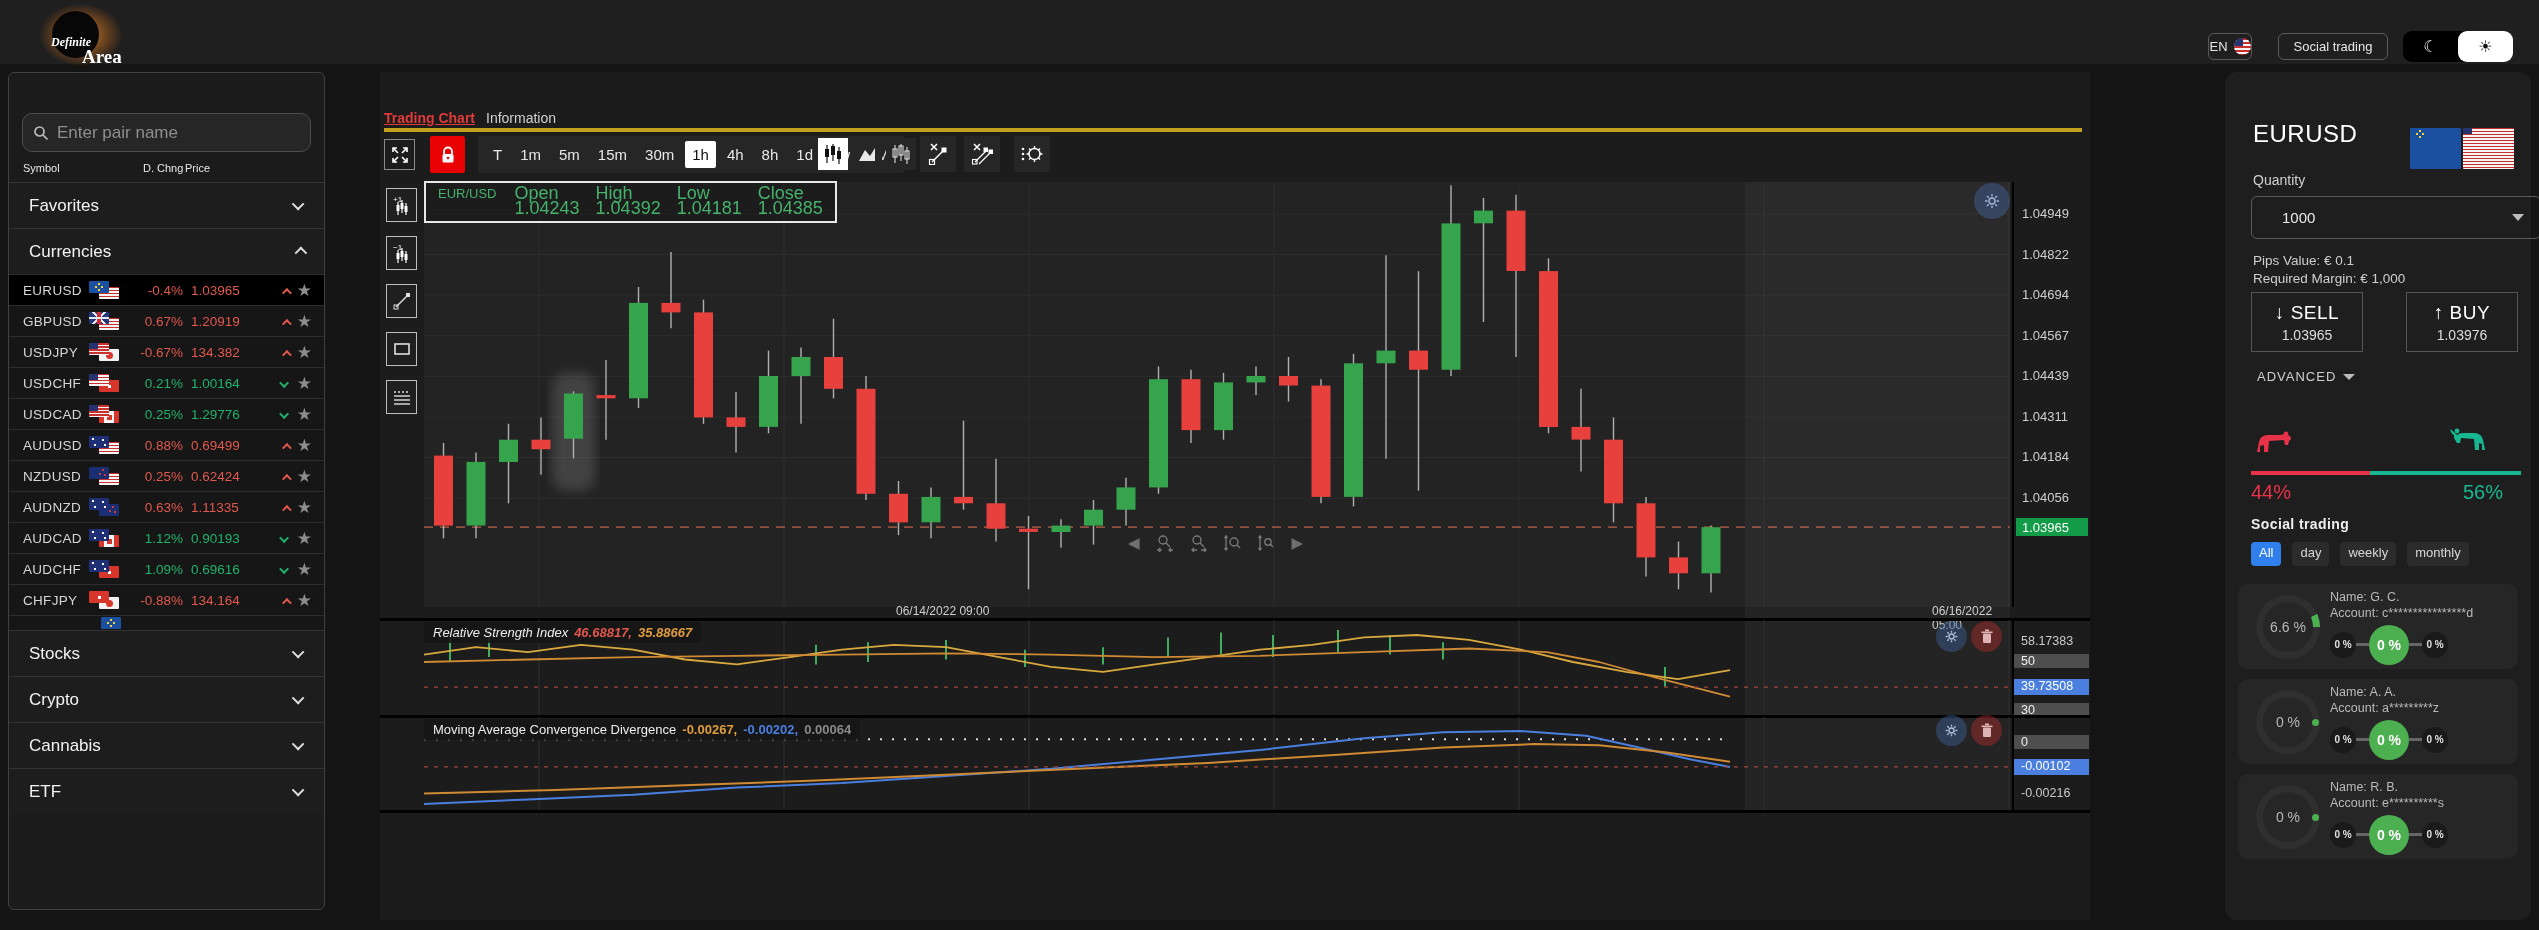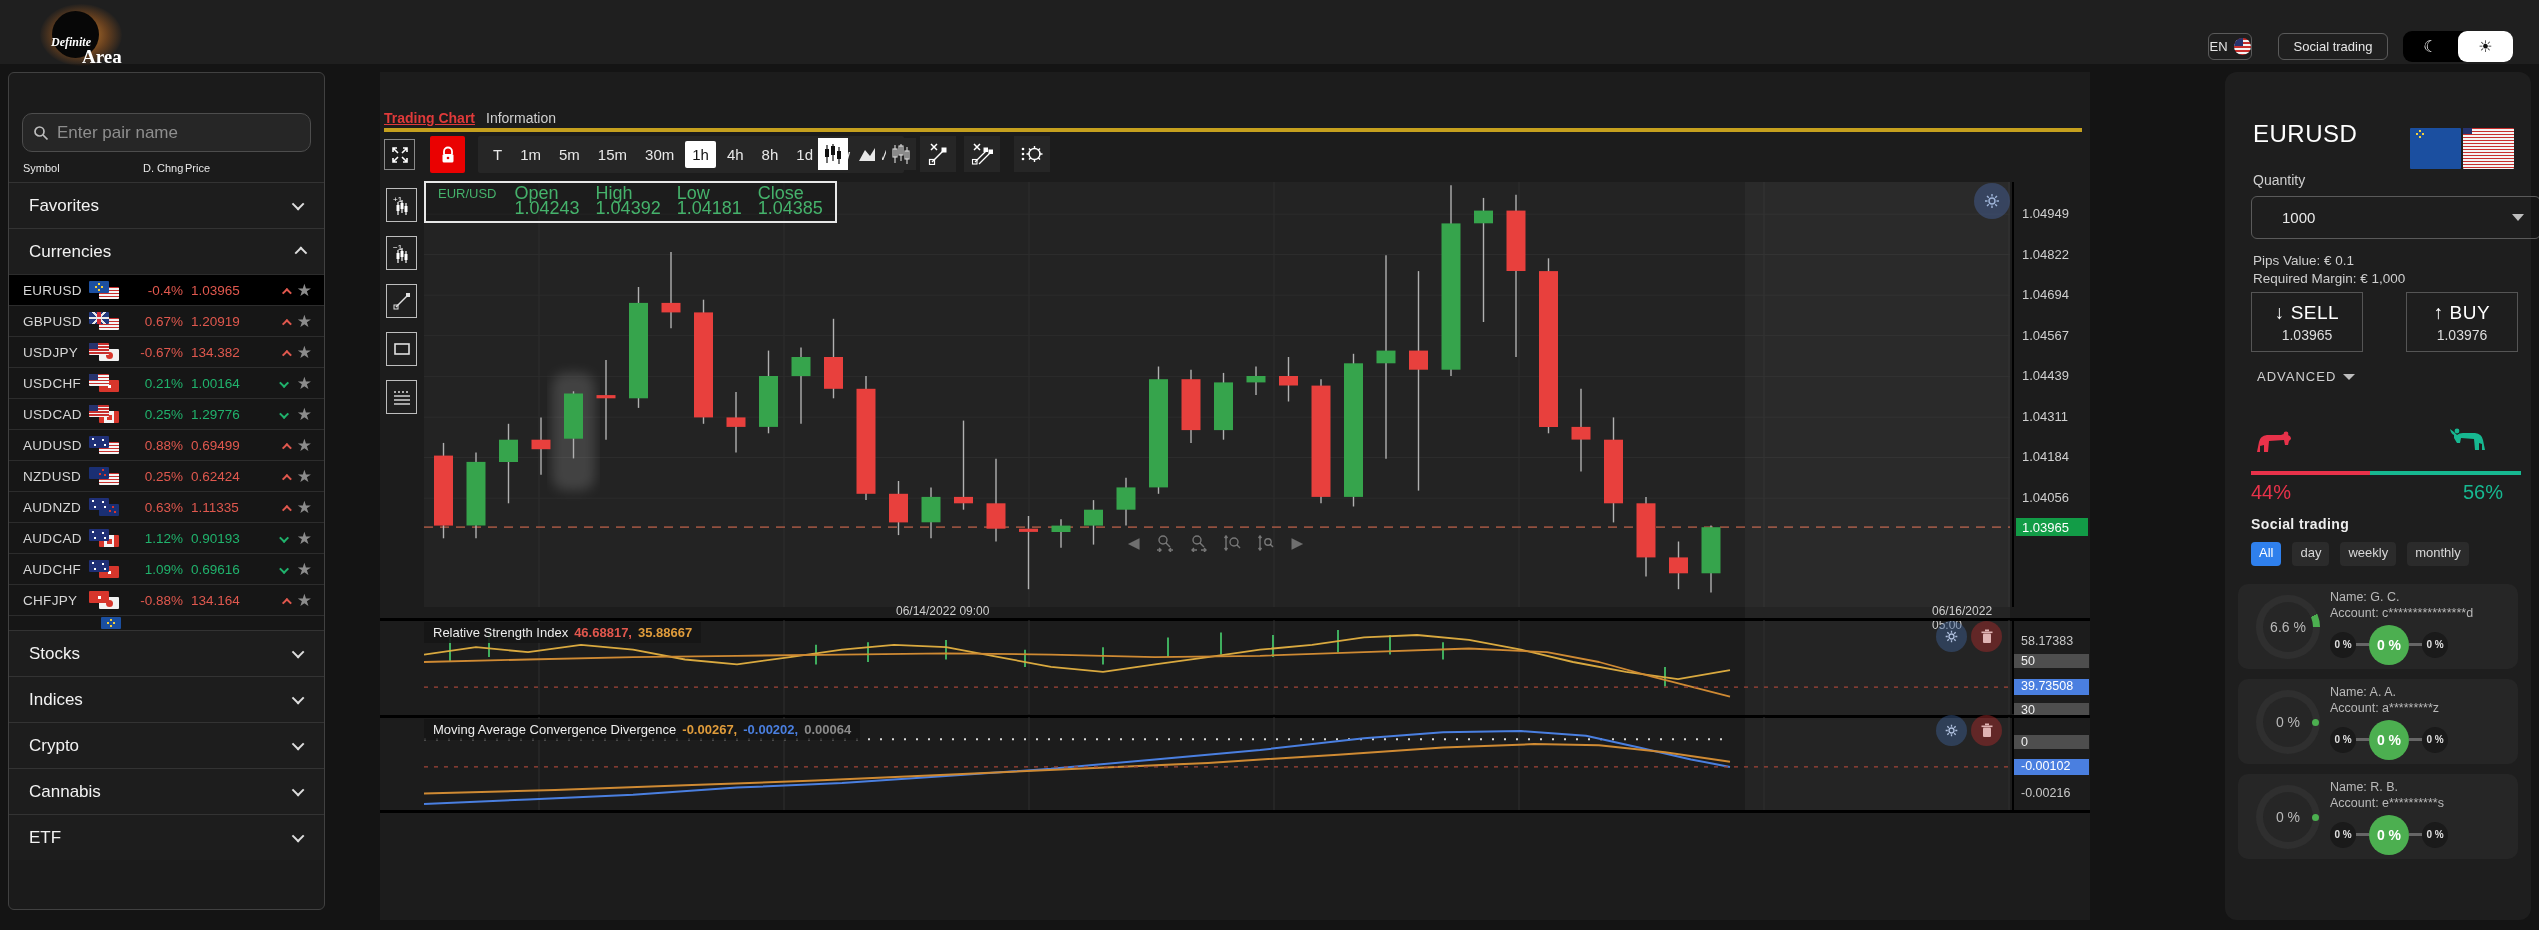--- a/index.html
+++ b/index.html
@@ -347,24 +347,20 @@
         </div>
       </div>
     <div class="pair-partial">
       <div class="p-flags" style="margin-left:92px;">
           <span class="flag f1 f-eu"></span>
         </div>
     </div>
     <div id="bottom-sections">
         <div class="section-row">
           <span>Stocks</span>
-          <span class="chev down"></span>
-        </div>
-        <div class="section-row">
-          <span>Indices</span>
           <span class="chev down"></span>
         </div>
         <div class="section-row">
           <span>Crypto</span>
           <span class="chev down"></span>
         </div>
         <div class="section-row">
           <span>Cannabis</span>
           <span class="chev down"></span>
         </div>
@@ -711,21 +707,21 @@
           <line x1="849" y1="37.1" x2="849" y2="15.0" stroke="#3fae5e" stroke-width="2"></line>
           <line x1="914" y1="32.2" x2="914" y2="10.1" stroke="#3fae5e" stroke-width="2"></line>
           <line x1="966" y1="34.6" x2="966" y2="15.0" stroke="#3fae5e" stroke-width="2"></line>
           <line x1="1019" y1="39.5" x2="1019" y2="22.3" stroke="#3fae5e" stroke-width="2"></line>
           <line x1="1241" y1="66.5" x2="1241" y2="46.9" stroke="#3fae5e" stroke-width="2"></line>
           <polyline points="0,34.6 52,27.2 104,32.2 157,24.8 209,29.7 261,39.5 313,44.4 366,37.1 418,29.7 470,24.8 522,27.2 575,37.1 627,46.9 679,51.8 731,44.4 784,37.1 836,29.7 888,24.8 940,17.4 993,15.0 1045,19.9 1097,29.7 1149,42.0 1202,51.8 1254,59.1 1306,50.1" fill="none" stroke="#d9a93f" stroke-width="1.8" stroke-linejoin="round"></polyline>
           <polyline points="0,42.0 104,39.5 209,37.1 313,35.8 418,34.6 522,33.4 627,34.6 731,37.1 836,35.8 940,32.2 1045,28.5 1123,32.2 1175,42.0 1228,56.7 1306,76.6" fill="none" stroke="#cf8a33" stroke-width="1.8" stroke-linejoin="round"></polyline>
           <line x1="0" y1="67.16194464751956" x2="1586" y2="67.16194464751956" stroke="#a04438" stroke-width="1.4" stroke-dasharray="4 6"></line>
         </svg>
     </div>
-    <div class="pane-label" style="left:44px;top:550px;">
+    <div class="pane-label" style="left:44px;top:550px;font-style:italic;">
       <span>Relative Strength Index</span>
       <span style="color:#e2574d;font-weight:bold;">46.68817,</span>
       <span style="color:#e09c3b;font-weight:bold;">35.88667</span>
     </div>
     <div class="pane-icons" style="left:1556px;top:549px;">
       <div class="picon gear">
         <svg width="15" height="15" viewBox="0 0 18 18" stroke="#aebfdd" stroke-width="1.6" fill="none">
           <circle cx="9" cy="9" r="3"></circle>
             <path d="M9,2 v2.5 M9,13.5 V16 M2,9 h2.5 M13.5,9 H16 M4,4 l1.8,1.8 M12.2,12.2 L14,14 M14,4 l-1.8,1.8 M5.8,12.2 L4,14"></path>
         </svg>

